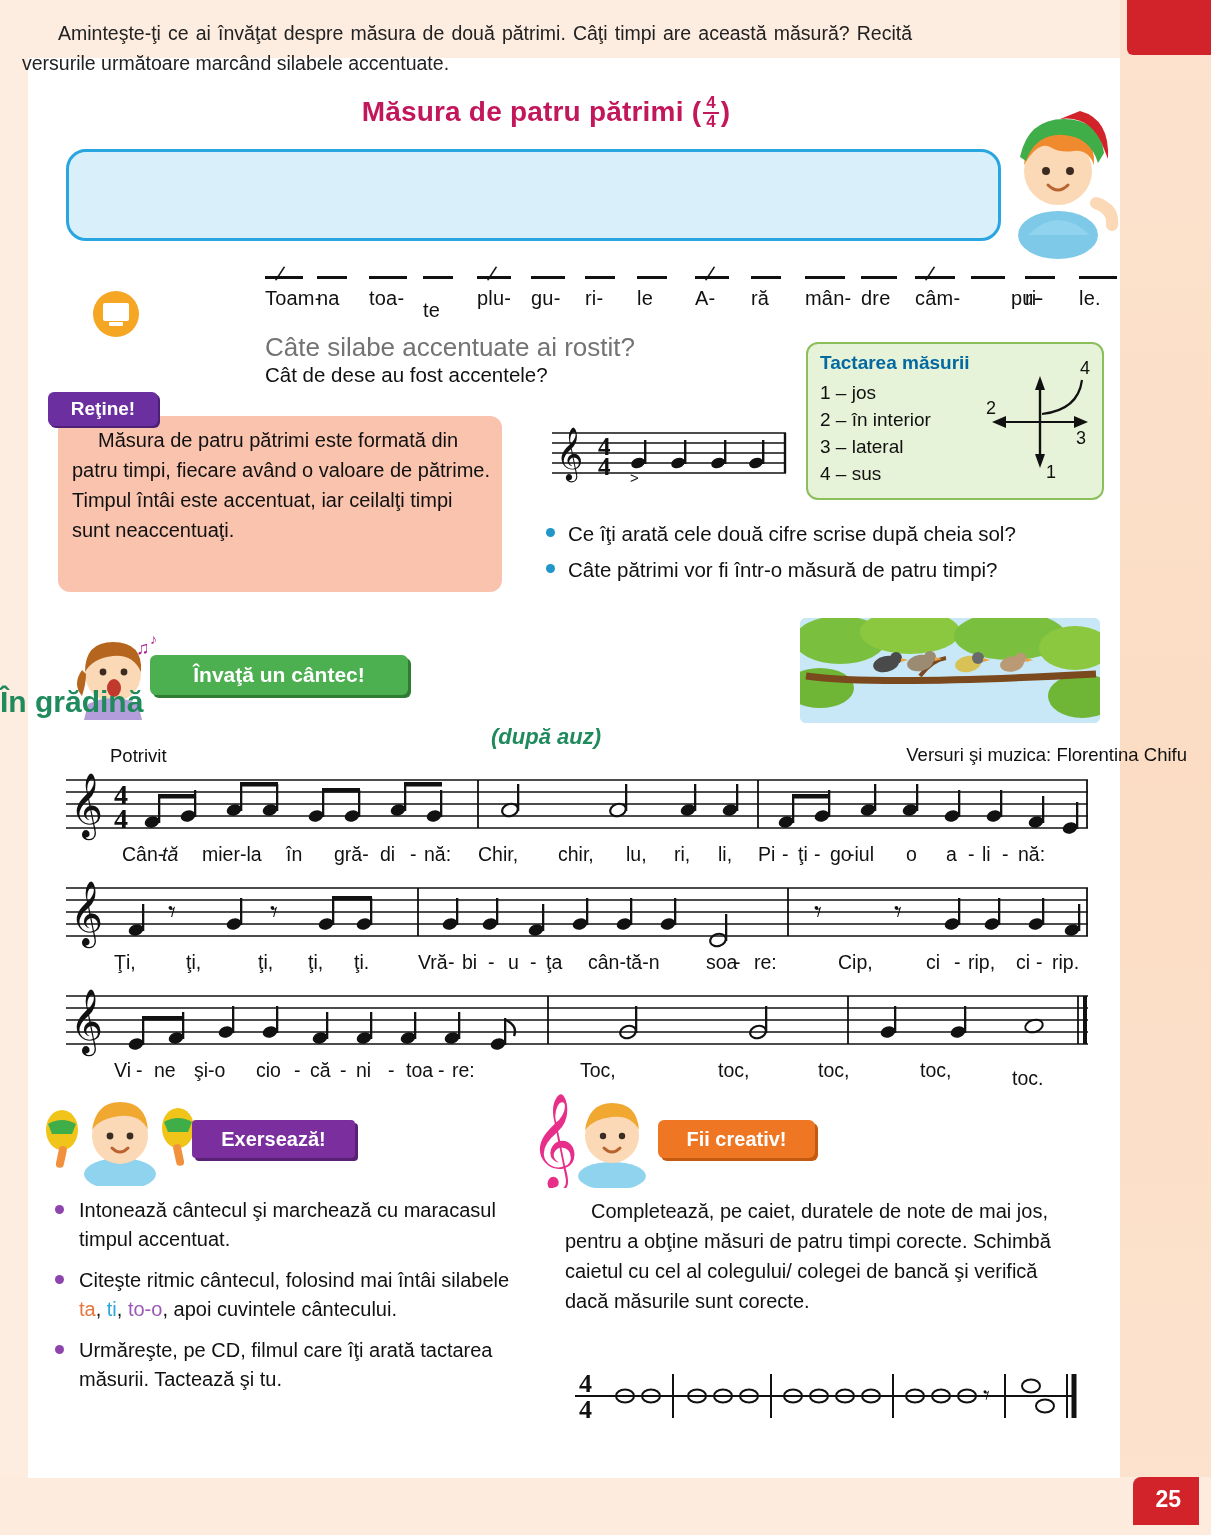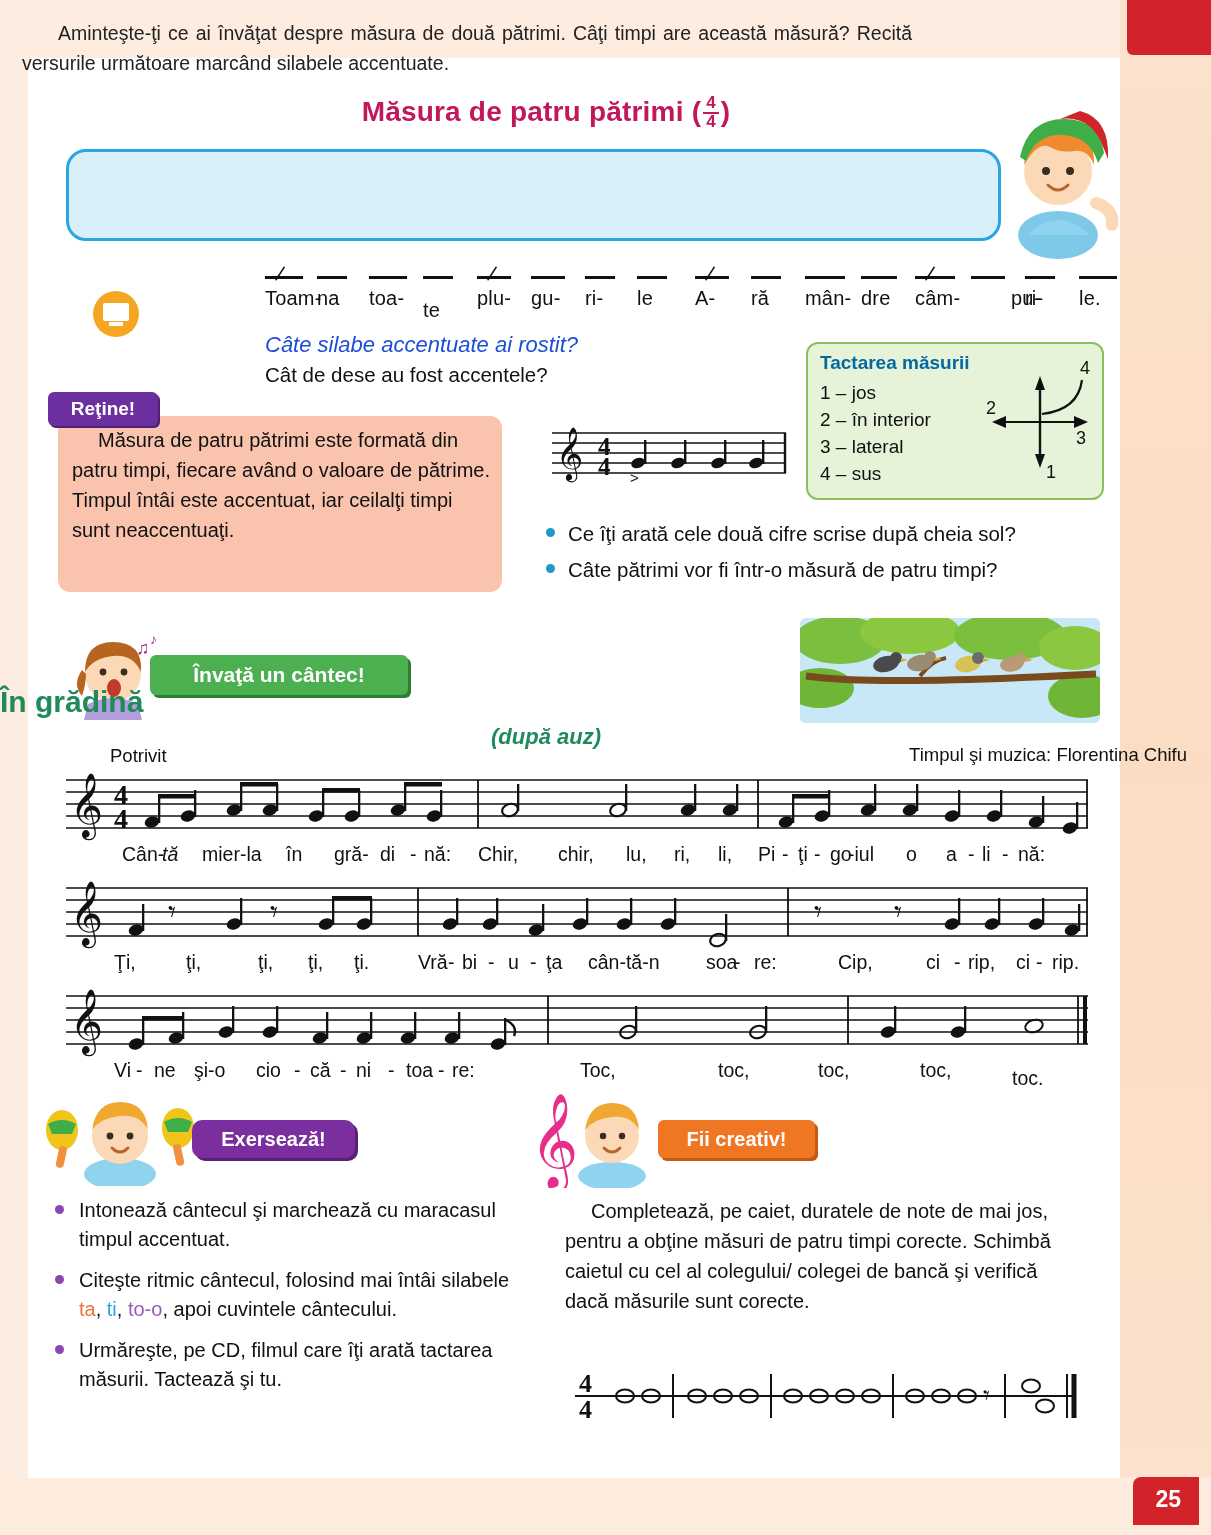--- a/index.html
+++ b/index.html
@@ -83,21 +83,21 @@
     position:absolute;left:93px;top:291px;width:46px;height:46px;border-radius:50%;
     background:#f5a623;box-shadow:0 0 0 3px #fff;
   }
   .comp-icon .scr{
     position:absolute;left:10px;top:12px;width:26px;height:18px;background:#fff;border-radius:2px;
   }
   .comp-icon .base{
     position:absolute;left:16px;top:31px;width:14px;height:4px;background:#fff;border-radius:1px;
   }
 
-  .q1{position:absolute;left:265px;top:332px;font-size:22px;color:#1d4ed8;font-style:italic;}
+  .q1{position:absolute;left:265px;top:332px;font-size:26px;color:#737373;}
   .q2{position:absolute;left:265px;top:363px;font-size:20.5px;color:#111;text-align:center;}
 
   
   .retine-tab{
     position:absolute;left:48px;top:392px;width:110px;height:34px;
     background:#6b2fa0;border-radius:6px 6px 6px 6px;
     box-shadow:2px 2px 0 #4d2076;
   }
   .retine-tab span{
     display:block;text-align:center;line-height:34px;color:#fff;font-weight:bold;font-size:19px;
@@ -159,21 +159,21 @@
     background:#bfe3f5;border-radius:6px;overflow:hidden;
   }
 
   
   .lyr{position:absolute;font-size:19.5px;color:#111;}
   .lyr span{position:absolute;top:0;white-space:nowrap;}
 
   
   .ex-tab{
     position:absolute;left:192px;top:1120px;width:163px;height:38px;
-    background:#7b2f9e;border-radius:10px;box-shadow:3px 3px 0 #5a2076;
+    background:#7b2f9e;border-radius:4px;box-shadow:3px 3px 0 #5a2076;
   }
   .ex-tab span{display:block;text-align:center;line-height:38px;color:#fff;font-weight:bold;font-size:20px;}
   .fc-tab{
     position:absolute;left:658px;top:1120px;width:157px;height:38px;
     background:#ef7622;border-radius:6px;box-shadow:3px 3px 0 #c45a12;
   }
   .fc-tab span{display:block;text-align:center;line-height:38px;color:#fff;font-weight:bold;font-size:20px;}
   .mascot3{position:absolute;left:40px;top:1094px;width:160px;height:92px;}
   .mascot4{position:absolute;left:528px;top:1092px;width:130px;height:96px;}
 
@@ -346,21 +346,21 @@
   <path d="M30 74 q25 -12 50 0 l4 16 h-58z" fill="#b39ddb"></path>
   <text x="78" y="24" font-size="18" fill="#b0228c">♫</text>
   <text x="92" y="14" font-size="14" fill="#b0228c">♪</text>
 </svg>
 <div class="inv-tab">
     <span>Învaţă un cântec!</span>
   </div>
 
 <div class="song-title">În grădină</div>
 <div class="song-sub">(după auz)</div>
-<div class="song-cred">Timpul şi muzica: Florentina Chifu</div>
+<div class="song-cred">Versuri şi muzica: Florentina Chifu</div>
 <div class="tempo">Potrivit</div>
 
 <svg class="bird-pic" viewBox="0 0 300 105">
   <rect width="300" height="105" fill="#c8e8f7"></rect>
   <ellipse cx="40" cy="22" rx="46" ry="24" fill="#7bbf3e"></ellipse>
   <ellipse cx="110" cy="14" rx="50" ry="22" fill="#8cc83f"></ellipse>
   <ellipse cx="210" cy="18" rx="56" ry="24" fill="#7bbf3e"></ellipse>
   <ellipse cx="275" cy="30" rx="36" ry="22" fill="#8cc83f"></ellipse>
   <ellipse cx="20" cy="70" rx="34" ry="20" fill="#6fb536"></ellipse>
   <ellipse cx="282" cy="78" rx="34" ry="22" fill="#6fb536"></ellipse>

